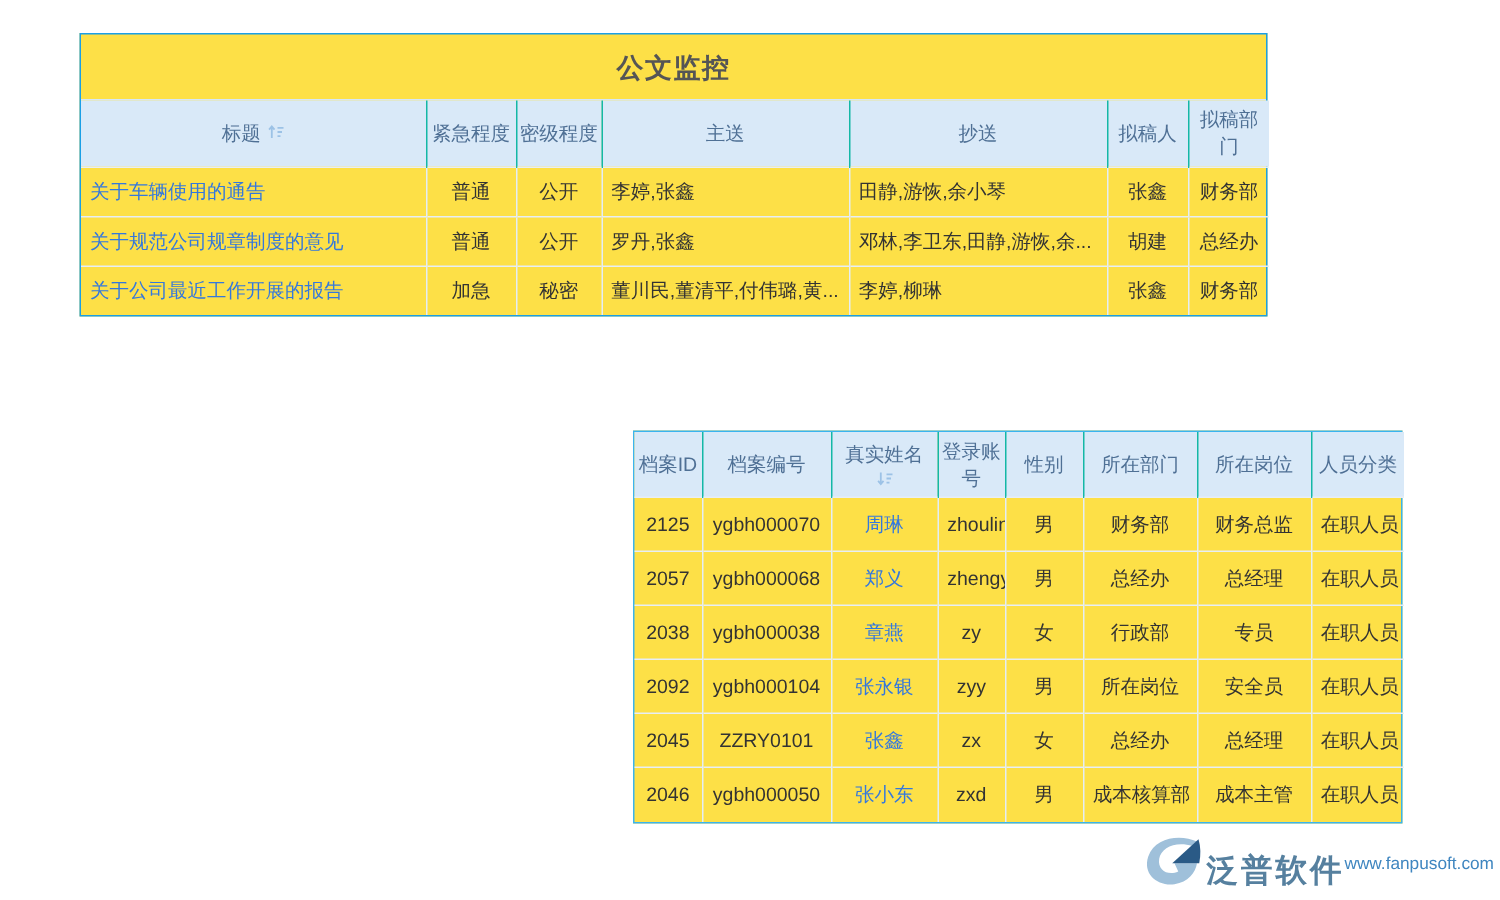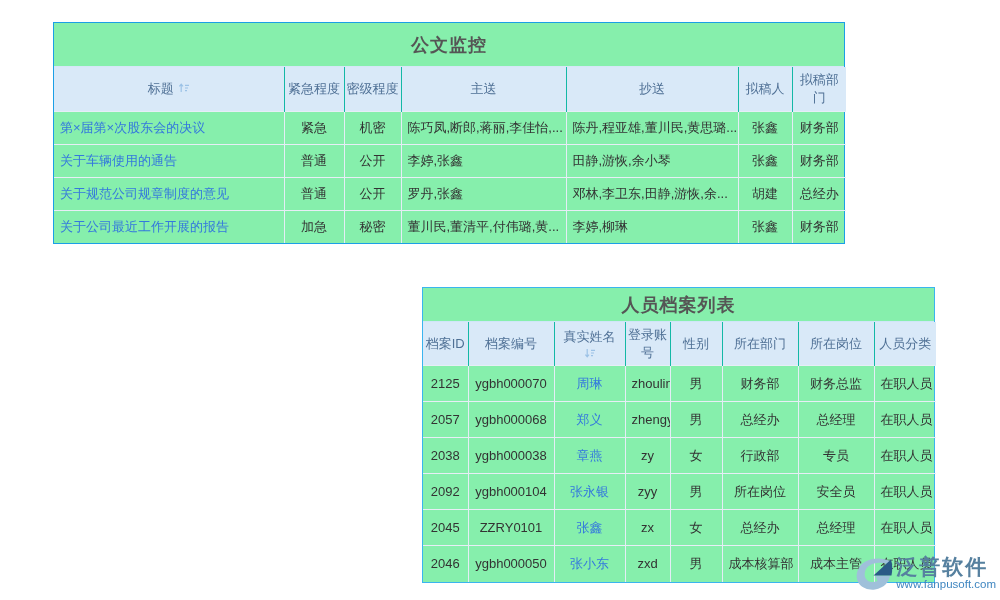--- a/index.html
+++ b/index.html
@@ -14,21 +14,21 @@
     --cell-divider:#e4edf6;
     --sort-icon:#9cc2e6;
     --watermark-text:#56809f;
     --watermark-url:#3f86c0;
   }
   *{margin:0;padding:0;box-sizing:border-box;}
   html,body{width:1000px;height:600px;background:#ffffff;overflow:hidden;
     font-family:"Liberation Sans","DejaVu Sans",sans-serif;color:var(--body-text);}
   .stage{position:relative;width:1000px;height:600px;}
 
-  .panel{position:absolute;background:#86efac;}
+  .panel{position:absolute;background:#fde047;}
   .panel-doc{left:53px;top:22px;width:792px;border:1px solid var(--table1-border);}
   .panel-personnel{left:422px;top:287px;width:513px;border:1px solid var(--table2-border);}
 
   .panel-title{display:flex;align-items:center;justify-content:center;
     font-weight:bold;font-size:18px;color:var(--title-text);letter-spacing:1px;}
   .panel-doc .panel-title{height:44px;border-bottom:1px solid #d5e7f7;}
   .panel-personnel .panel-title{height:34px;border-bottom:1px solid #cfe6f8;}
 
   table{width:100%;border-collapse:collapse;table-layout:fixed;font-size:13px;}
   thead th{background:var(--header-bg);color:var(--header-text);font-weight:normal;
@@ -46,21 +46,21 @@
   td.al{text-align:left;}
 
   a.cell-link{color:var(--link-blue);text-decoration:none;cursor:pointer;}
 
   .sort-ico{display:inline-block;vertical-align:-1px;margin-left:4px;color:var(--sort-icon);cursor:pointer;line-height:0;}
   .sort-ico.block{display:block;margin:1px auto 0;width:12px;}
   .sort-ico svg{display:block;}
 
   .watermark{position:absolute;right:4px;bottom:8px;display:flex;align-items:flex-end;z-index:5;}
   .wm-logo{line-height:0;margin-right:2px;}
-  .wm-text{display:flex;flex-direction:column;align-items:flex-start;}
+  .wm-text{display:flex;flex-direction:row;align-items:flex-start;}
   .wm-brand{font-size:21px;font-weight:bold;color:var(--watermark-text);letter-spacing:2px;line-height:1.05;}
   .wm-url{font-size:11.5px;color:var(--watermark-url);line-height:1.2;}
 </style>
 </head>
 <body>
 
 <div class="stage">
 
   <div class="panel panel-doc">
     <div class="panel-title">公文监控</div>
@@ -83,29 +83,20 @@
             <th><span>紧急程度</span></th>
             <th><span>密级程度</span></th>
             <th><span>主送</span></th>
             <th><span>抄送</span></th>
             <th><span>拟稿人</span></th>
             <th><span>拟稿部门</span></th>
           </tr>
         </thead>
       <tbody>
           <tr>
-            <td class="al"><a class="cell-link" href="#">第×届第×次股东会的决议</a></td>
-            <td>紧急</td>
-            <td>机密</td>
-            <td class="al">陈巧凤,断郎,蒋丽,李佳怡,...</td>
-            <td class="al">陈丹,程亚雄,董川民,黄思璐...</td>
-            <td>张鑫</td>
-            <td>财务部</td>
-          </tr>
-          <tr>
             <td class="al"><a class="cell-link" href="#">关于车辆使用的通告</a></td>
             <td>普通</td>
             <td>公开</td>
             <td class="al">李婷,张鑫</td>
             <td class="al">田静,游恢,余小琴</td>
             <td>张鑫</td>
             <td>财务部</td>
           </tr>
           <tr>
             <td class="al"><a class="cell-link" href="#">关于规范公司规章制度的意见</a></td>
@@ -123,21 +114,20 @@
             <td class="al">董川民,董清平,付伟璐,黄...</td>
             <td class="al">李婷,柳琳</td>
             <td>张鑫</td>
             <td>财务部</td>
           </tr>
         </tbody>
     </table>
   </div>
 
   <div class="panel panel-personnel">
-    <div class="panel-title">人员档案列表</div>
     <table id="personnel-table">
       <colgroup>
         <col style="width:45px">
           <col style="width:86px">
           <col style="width:71px">
           <col style="width:45px">
         <col style="width:52px">
           <col style="width:76px">
           <col style="width:76px">
           <col style="width:62px">

